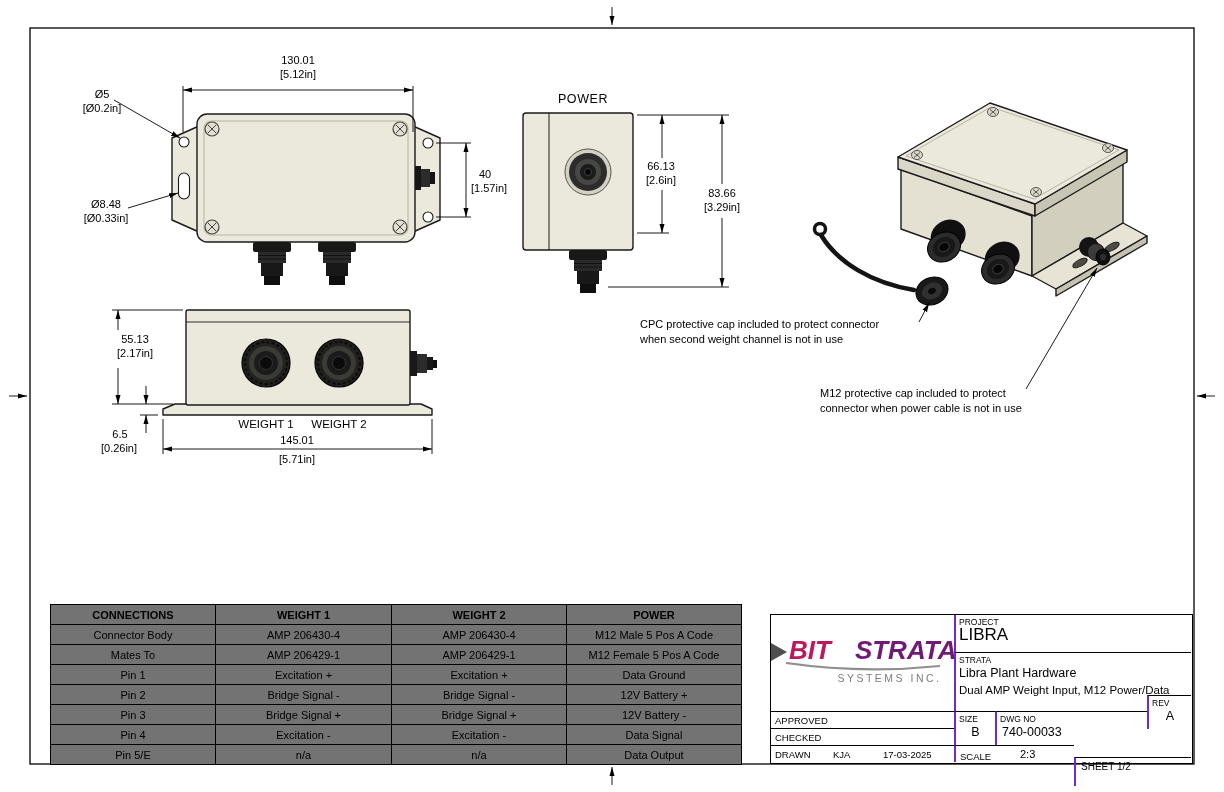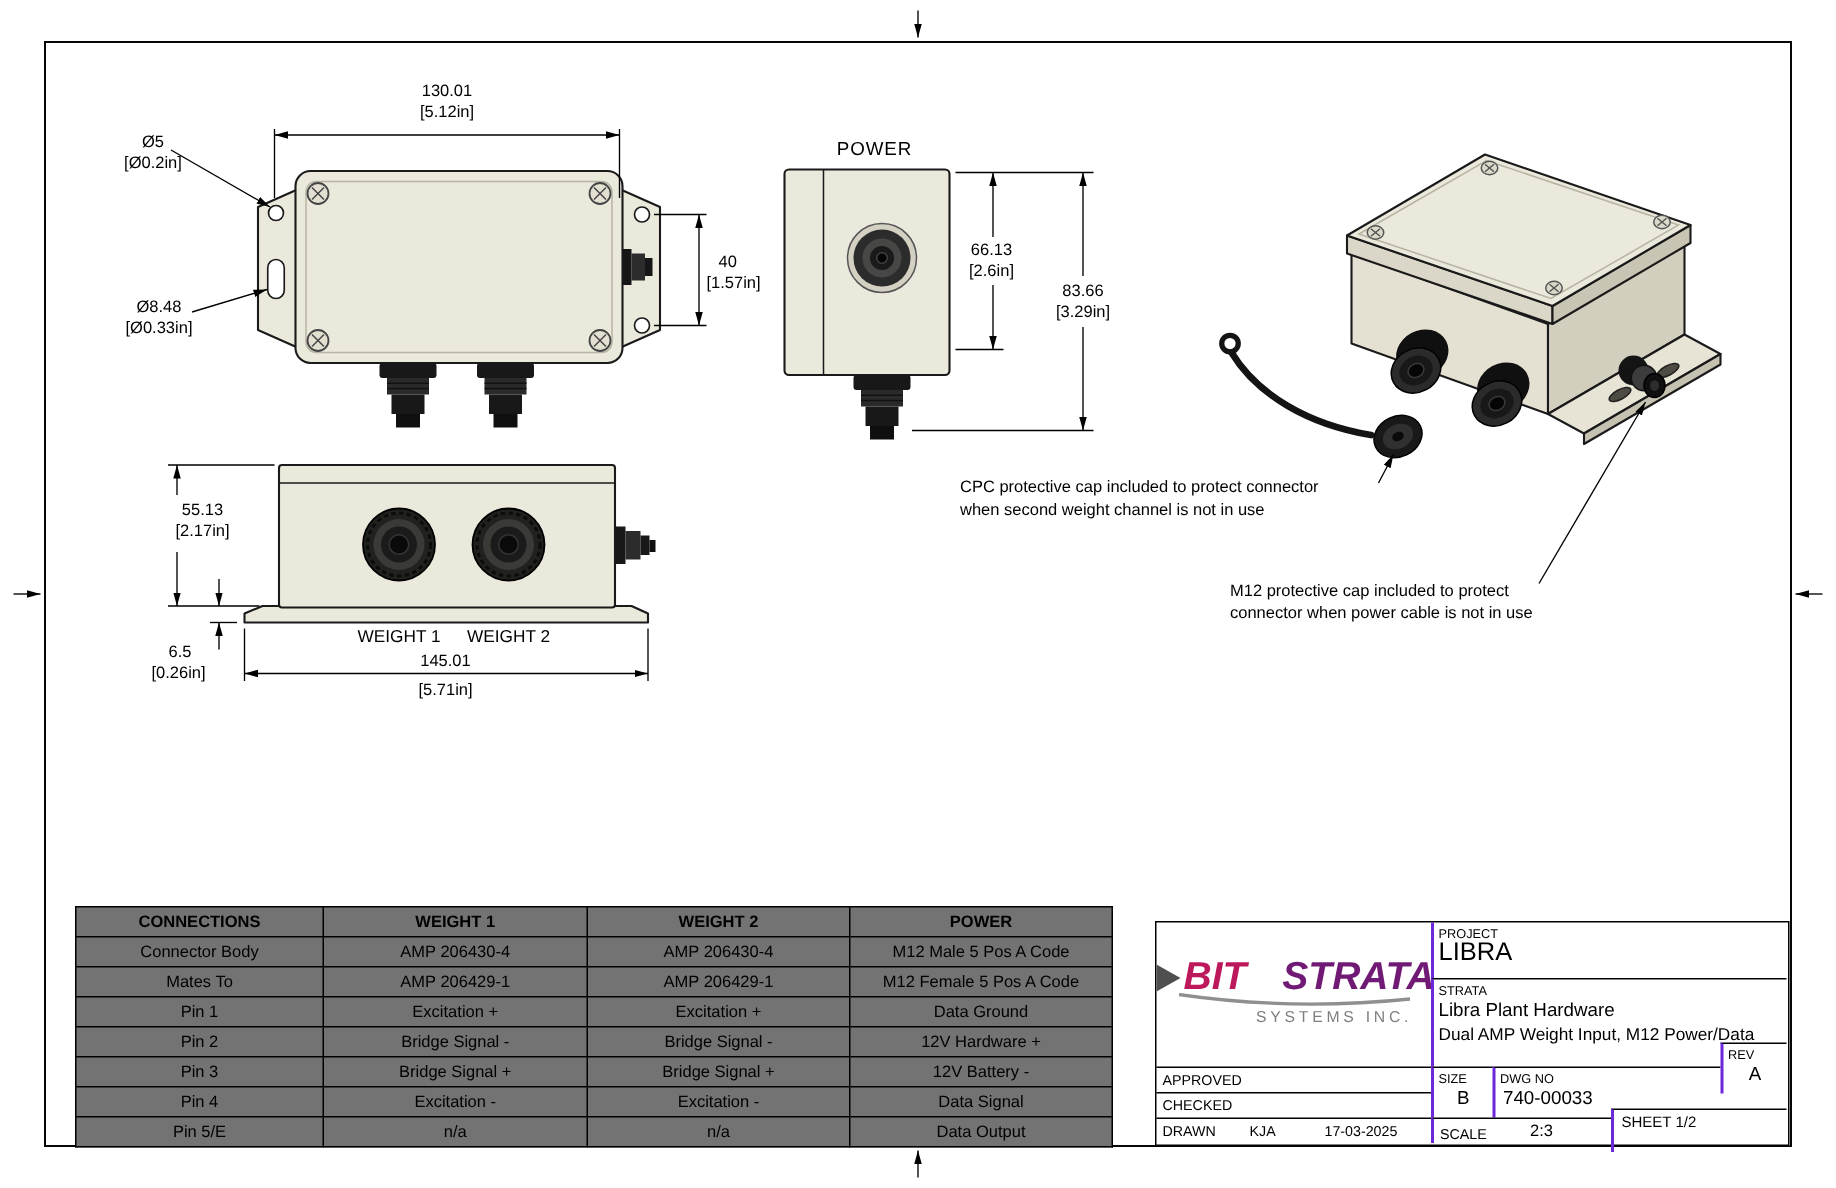--- a/index.html
+++ b/index.html
@@ -33,21 +33,21 @@
   #c-logo{left:0;top:0;width:183px;height:96px;}
   #c-project{left:183px;top:0;width:237px;height:37px;}
   #c-title{left:183px;top:37px;width:237px;height:59px;}
   #c-approved{left:0;top:96px;width:183px;height:17px;}
   #c-checked{left:0;top:113px;width:183px;height:17px;}
   #c-drawn{left:0;top:130px;width:183px;height:17px;}
   #c-size{left:183px;top:96px;width:41px;height:34px;}
   #c-dwg{left:224px;top:96px;width:152px;height:34px;}
   #c-rev{left:376px;top:80px;width:44px;height:34px;}
   #c-scale{left:183px;top:130px;width:120px;height:17px;}
-  #c-sheet{left:303px;top:124px;width:117px;height:29px;}
+  #c-sheet{left:303px;top:142px;width:117px;height:29px;}
   .project-val{font-size:17px;padding-left:3px;margin-top:-2px;}
   .title-l1{font-size:12.5px;padding-left:3px;margin-top:1px;}
   .title-l2{font-size:11.5px;padding-left:3px;margin-top:4px;}
   .ctr{text-align:center;}
   .size-val{font-size:12.5px;margin-top:1px;}
   .dwg-val{font-size:12.5px;padding-left:5px;margin-top:1px;}
   .scale-val{position:absolute;left:64px;top:2px;font-size:11px;}
   .sheet-val{font-size:10px;padding:3px 0 0 5px;}
   .drawn-by{position:absolute;left:62px;top:3px;font-size:9.5px;}
   .drawn-date{position:absolute;left:112px;top:3px;font-size:9.5px;}
@@ -307,21 +307,21 @@
     <tr>
       <td>Pin 1</td>
       <td>Excitation +</td>
       <td>Excitation +</td>
       <td>Data Ground</td>
     </tr>
     <tr>
       <td>Pin 2</td>
       <td>Bridge Signal -</td>
       <td>Bridge Signal -</td>
-      <td>12V Hardware +</td>
+      <td>12V Battery +</td>
     </tr>
     <tr>
       <td>Pin 3</td>
       <td>Bridge Signal +</td>
       <td>Bridge Signal +</td>
       <td>12V Battery -</td>
     </tr>
     <tr>
       <td>Pin 4</td>
       <td>Excitation -</td>

